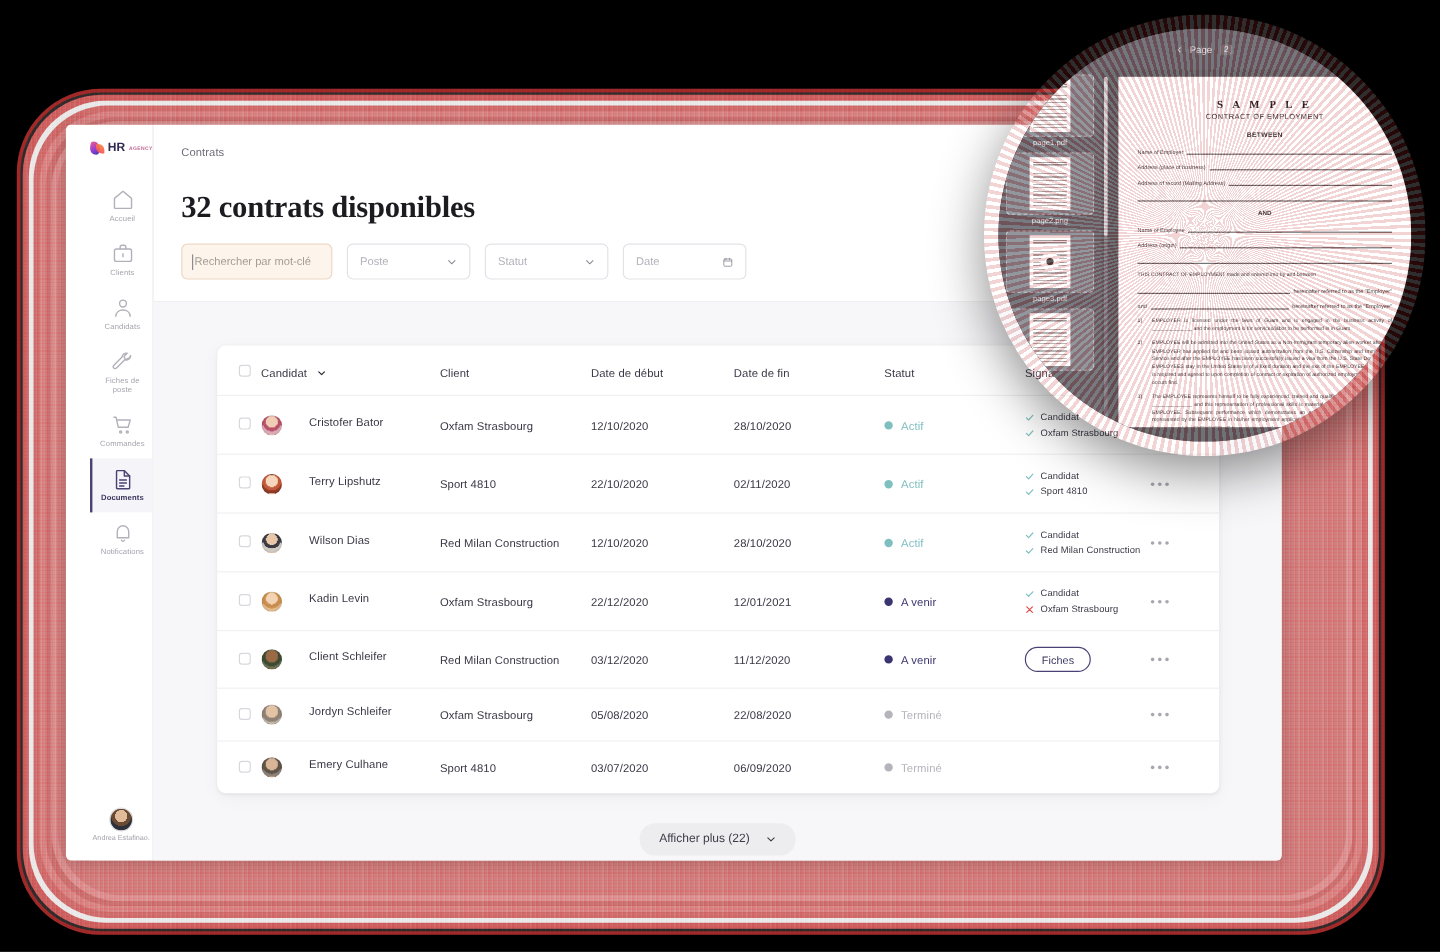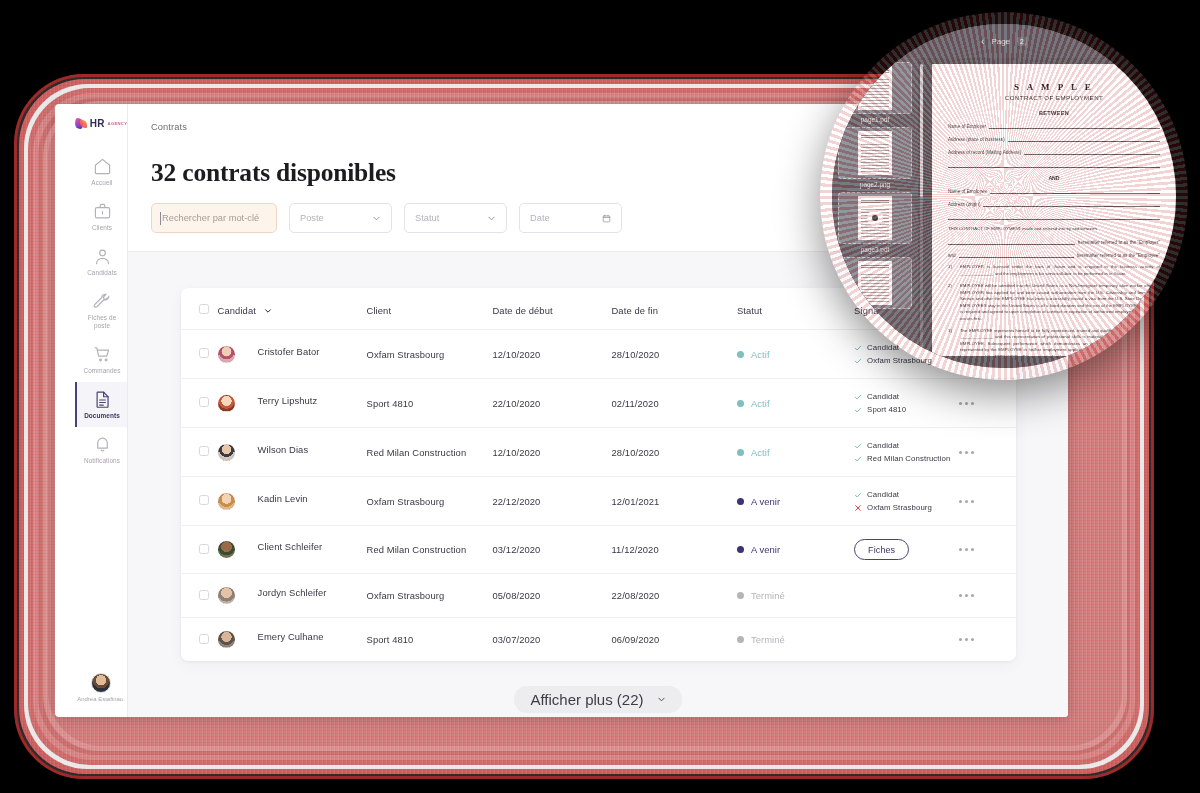--- a/index.html
+++ b/index.html
@@ -187,21 +187,21 @@
     display:inline-flex; align-items:center; justify-content:center;
     height: 21px; padding: 0 13px; border:1px solid #4a4273; border-radius: 11px;
     font-size: 9px; color:#3a3560; background:#fff; cursor:pointer;
   }
   .dots3 { display:flex; gap:3px; }
   .dots3 i { width:3px; height:3px; border-radius:50%; background:#a9a6b0; display:block; }
 
   .more-wrap { display:flex; justify-content:center; margin-top: 25px; }
   .btn-more {
     display:flex; align-items:center; gap: 13px; height: 27px; padding: 0 16px;
-    background:#ededf0; border-radius: 13px; font-size: 15px; color:#3e3b47; cursor:pointer;
+    background:#ededf0; border-radius: 13px; font-size: 10px; color:#3e3b47; cursor:pointer;
     border: none;
   }
 
   
   .mag-shadow {
     position:absolute; left: 820px; top: 12px; width: 368px; height: 368px;
     border-radius:50%;
     background: radial-gradient(circle at 50% 55%, rgba(205,90,90,.95) 0 48%, rgba(190,70,70,.9) 49% 50%, rgba(0,0,0,0) 51%);
     box-shadow: 0 14px 44px rgba(0,0,0,.45);
   }

